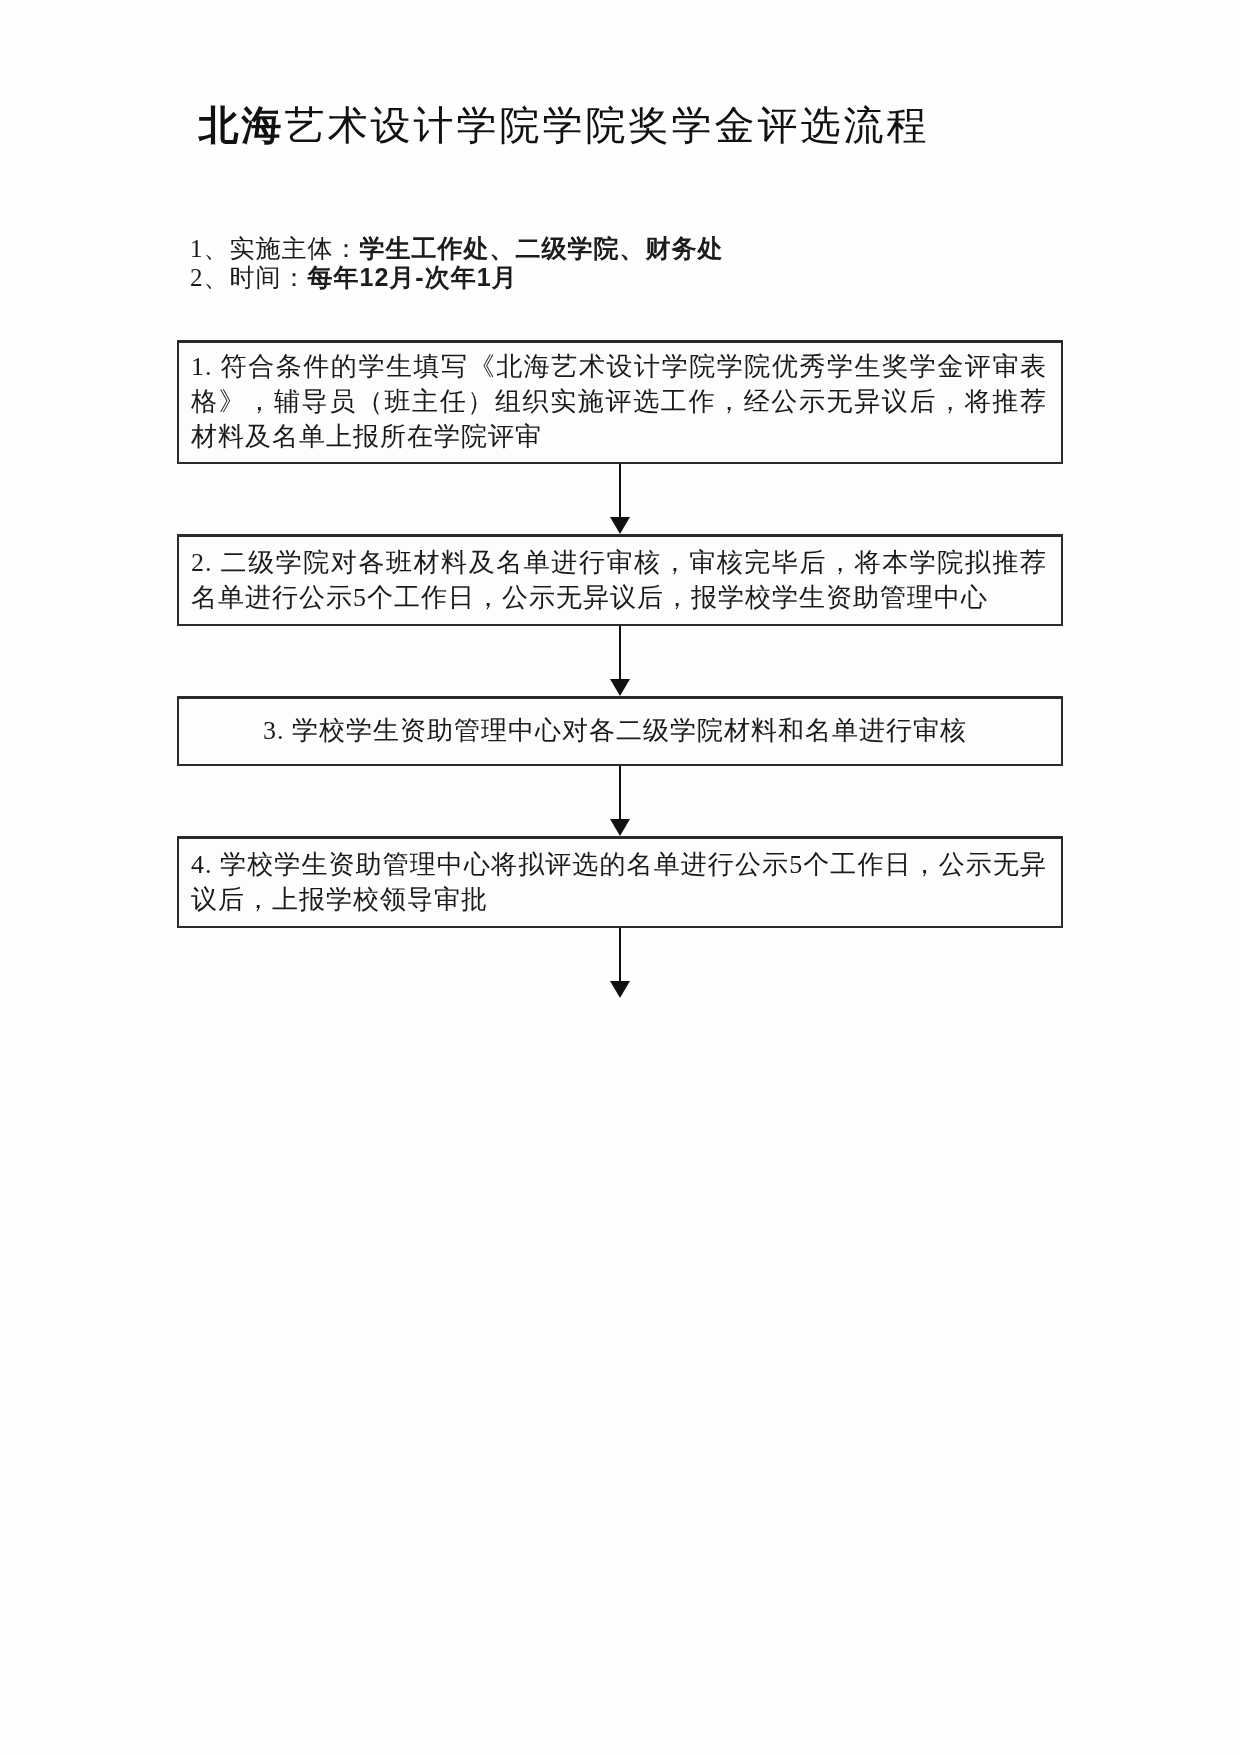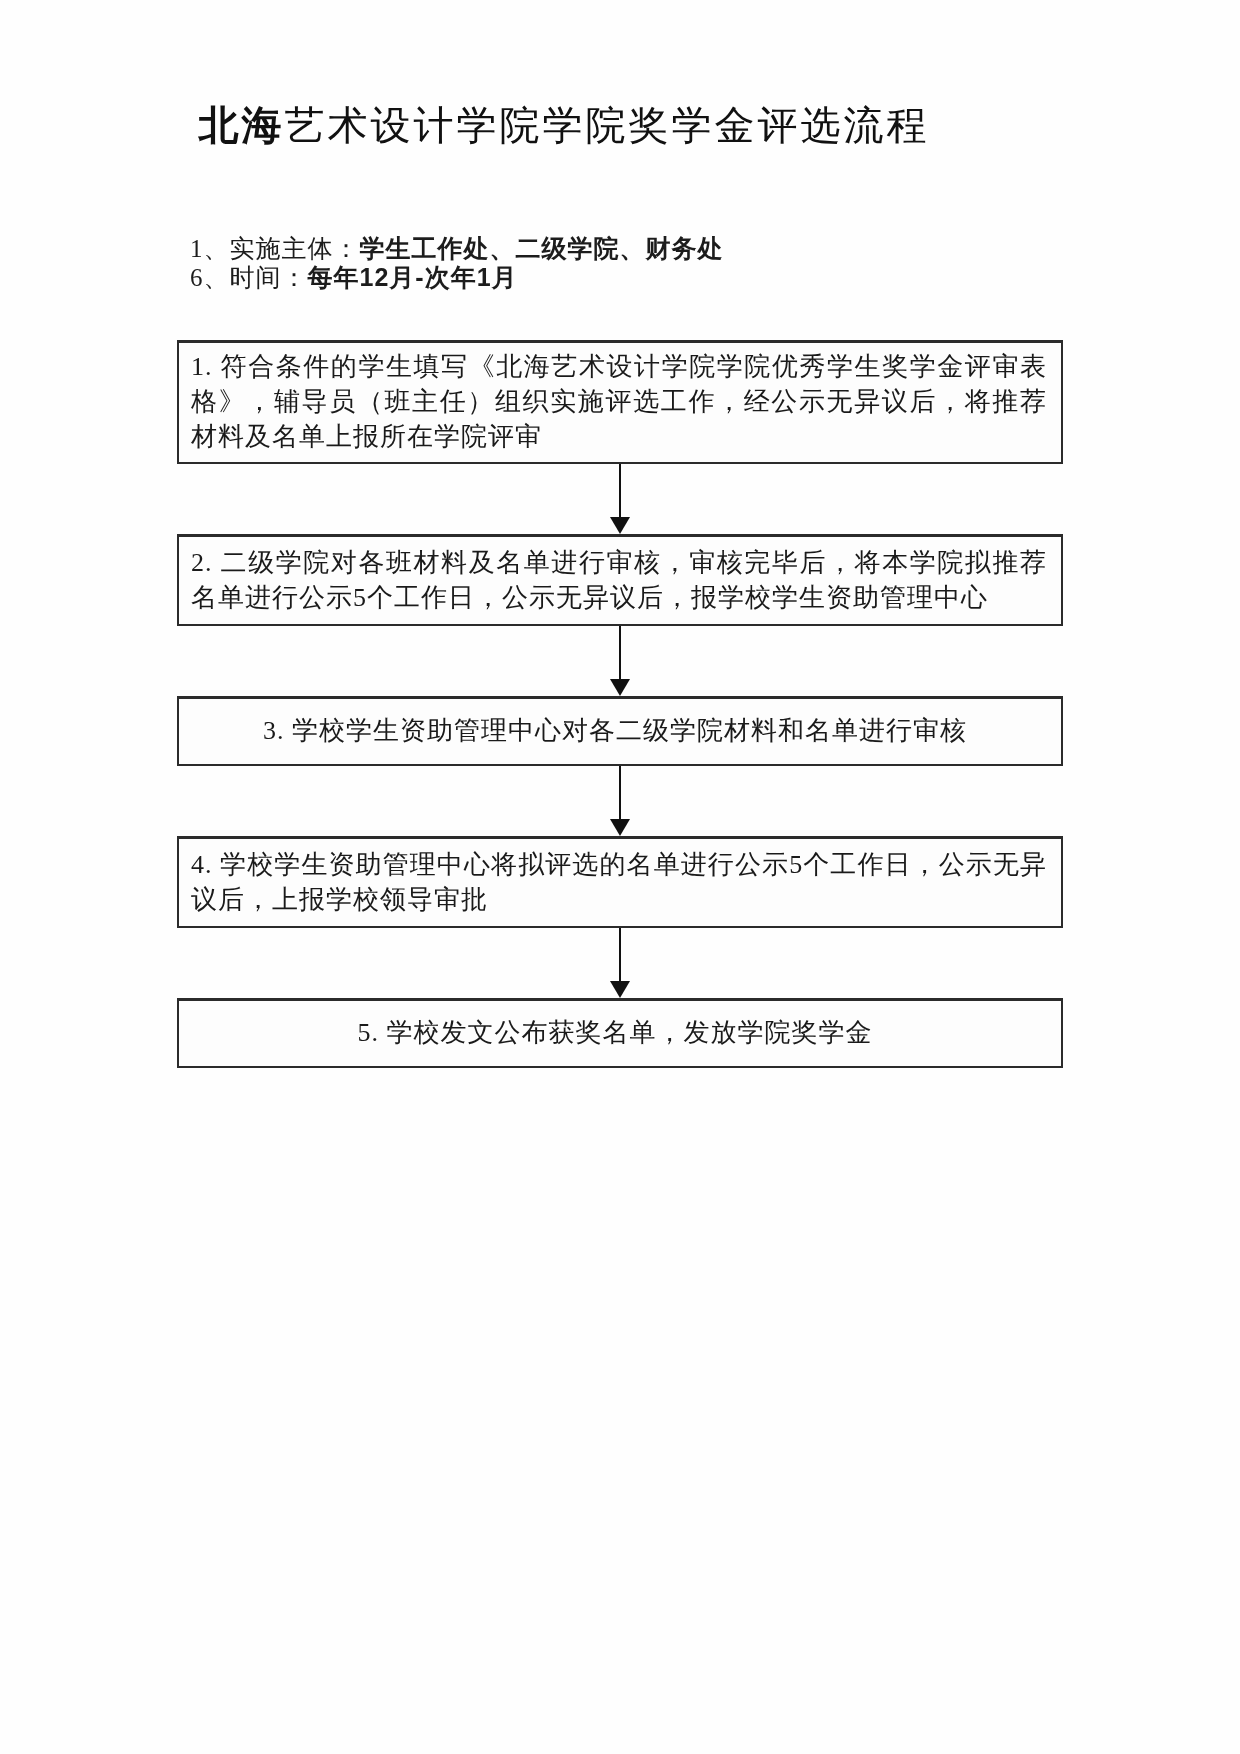--- a/index.html
+++ b/index.html
@@ -98,21 +98,21 @@
 </style>
 </head>
 <body>
 
 <div class="page">
 
   <h1 class="title"><span class="title-prefix">北海</span><span class="title-rest">艺术设计学院学院奖学金评选流程</span></h1>
 
   <div class="info">
     <div class="info-item"><span class="info-label">1、实施主体：</span><span class="info-value">学生工作处、二级学院、财务处</span></div>
-    <div class="info-item"><span class="info-label">6、时间：</span><span class="info-value">每年12月-次年1月</span></div>
+    <div class="info-item"><span class="info-label">2、时间：</span><span class="info-value">每年12月-次年1月</span></div>
   </div>
 
   <div class="flow">
 
     <div class="box align-left">
       <p>1. 符合条件的学生填写《北海艺术设计学院学院优秀学生奖学金评审表格》，辅导员（班主任）组织实施评选工作，经公示无异议后，将推荐材料及名单上报所在学院评审</p>
     </div>
 
     <div class="connector">
       <div class="stem"></div>
@@ -139,18 +139,15 @@
 
     <div class="box align-left lines-2">
       <p>4. 学校学生资助管理中心将拟评选的名单进行公示5个工作日，公示无异议后，上报学校领导审批</p>
     </div>
 
     <div class="connector">
       <div class="stem"></div>
       <div class="head"></div>
     </div>
 
-    <div class="box align-center">
-      <p>5. 学校发文公布获奖名单，发放学院奖学金</p>
-    </div>
 
   </div>
 </div>
 
 </body></html>

